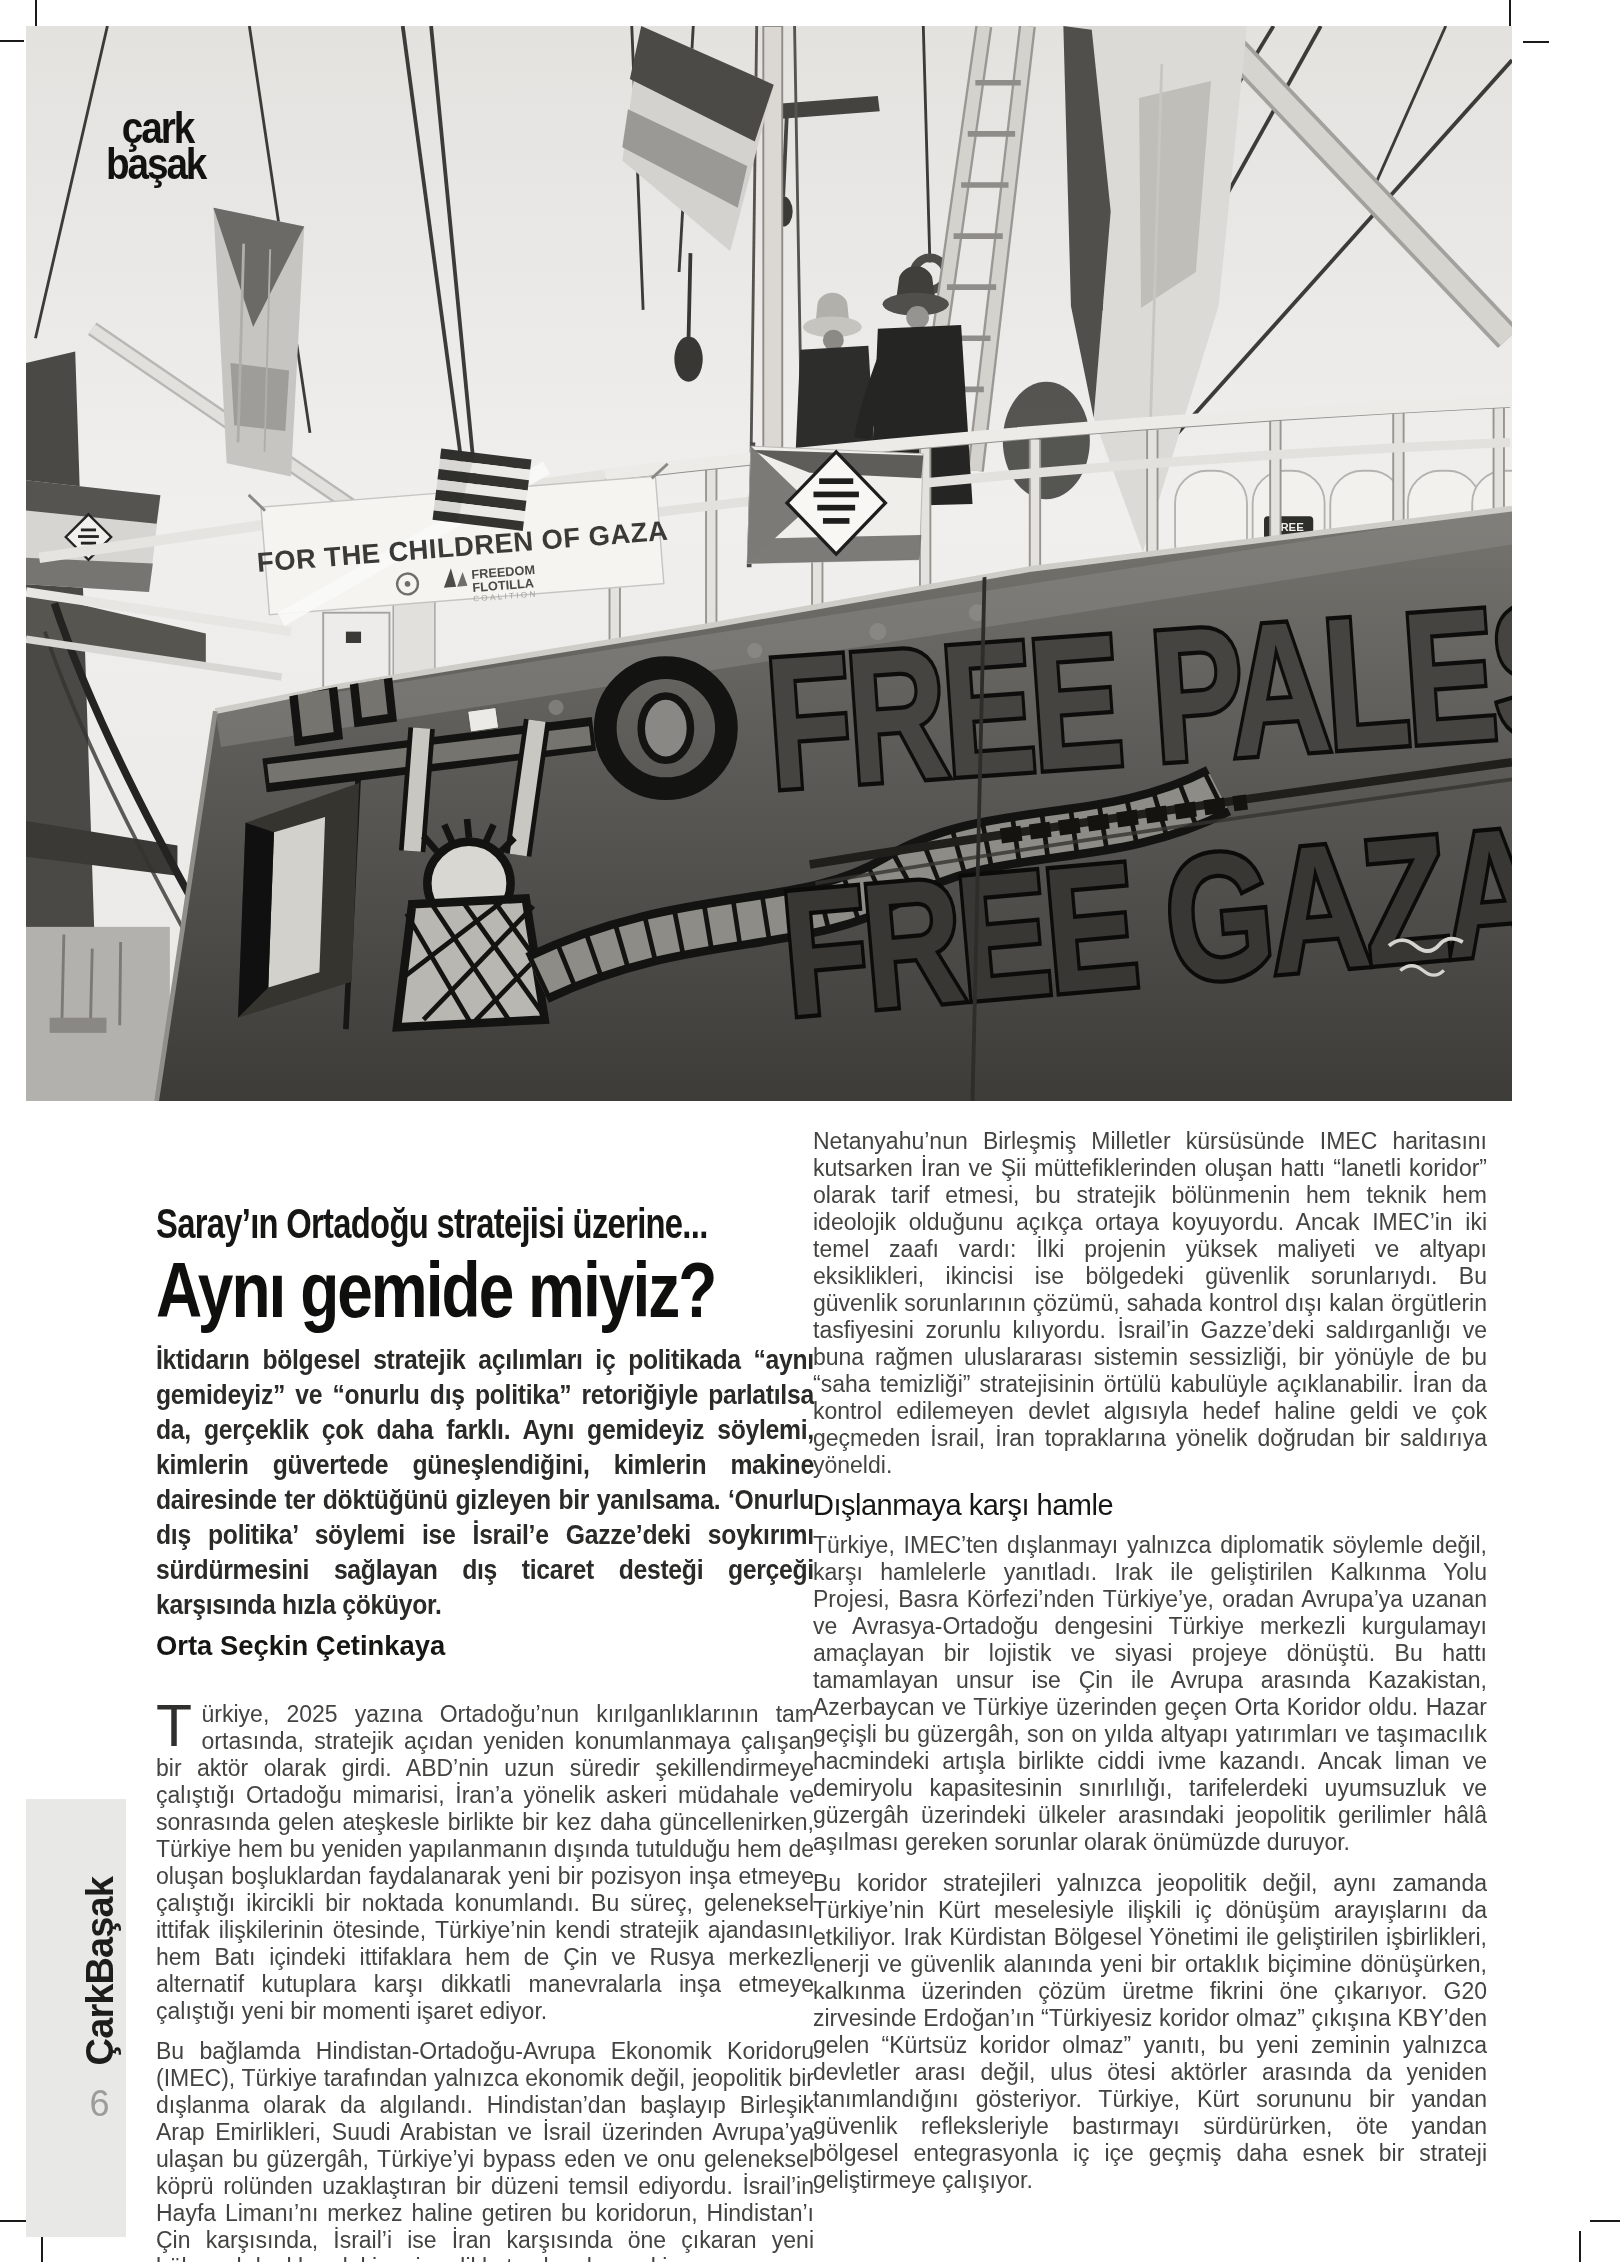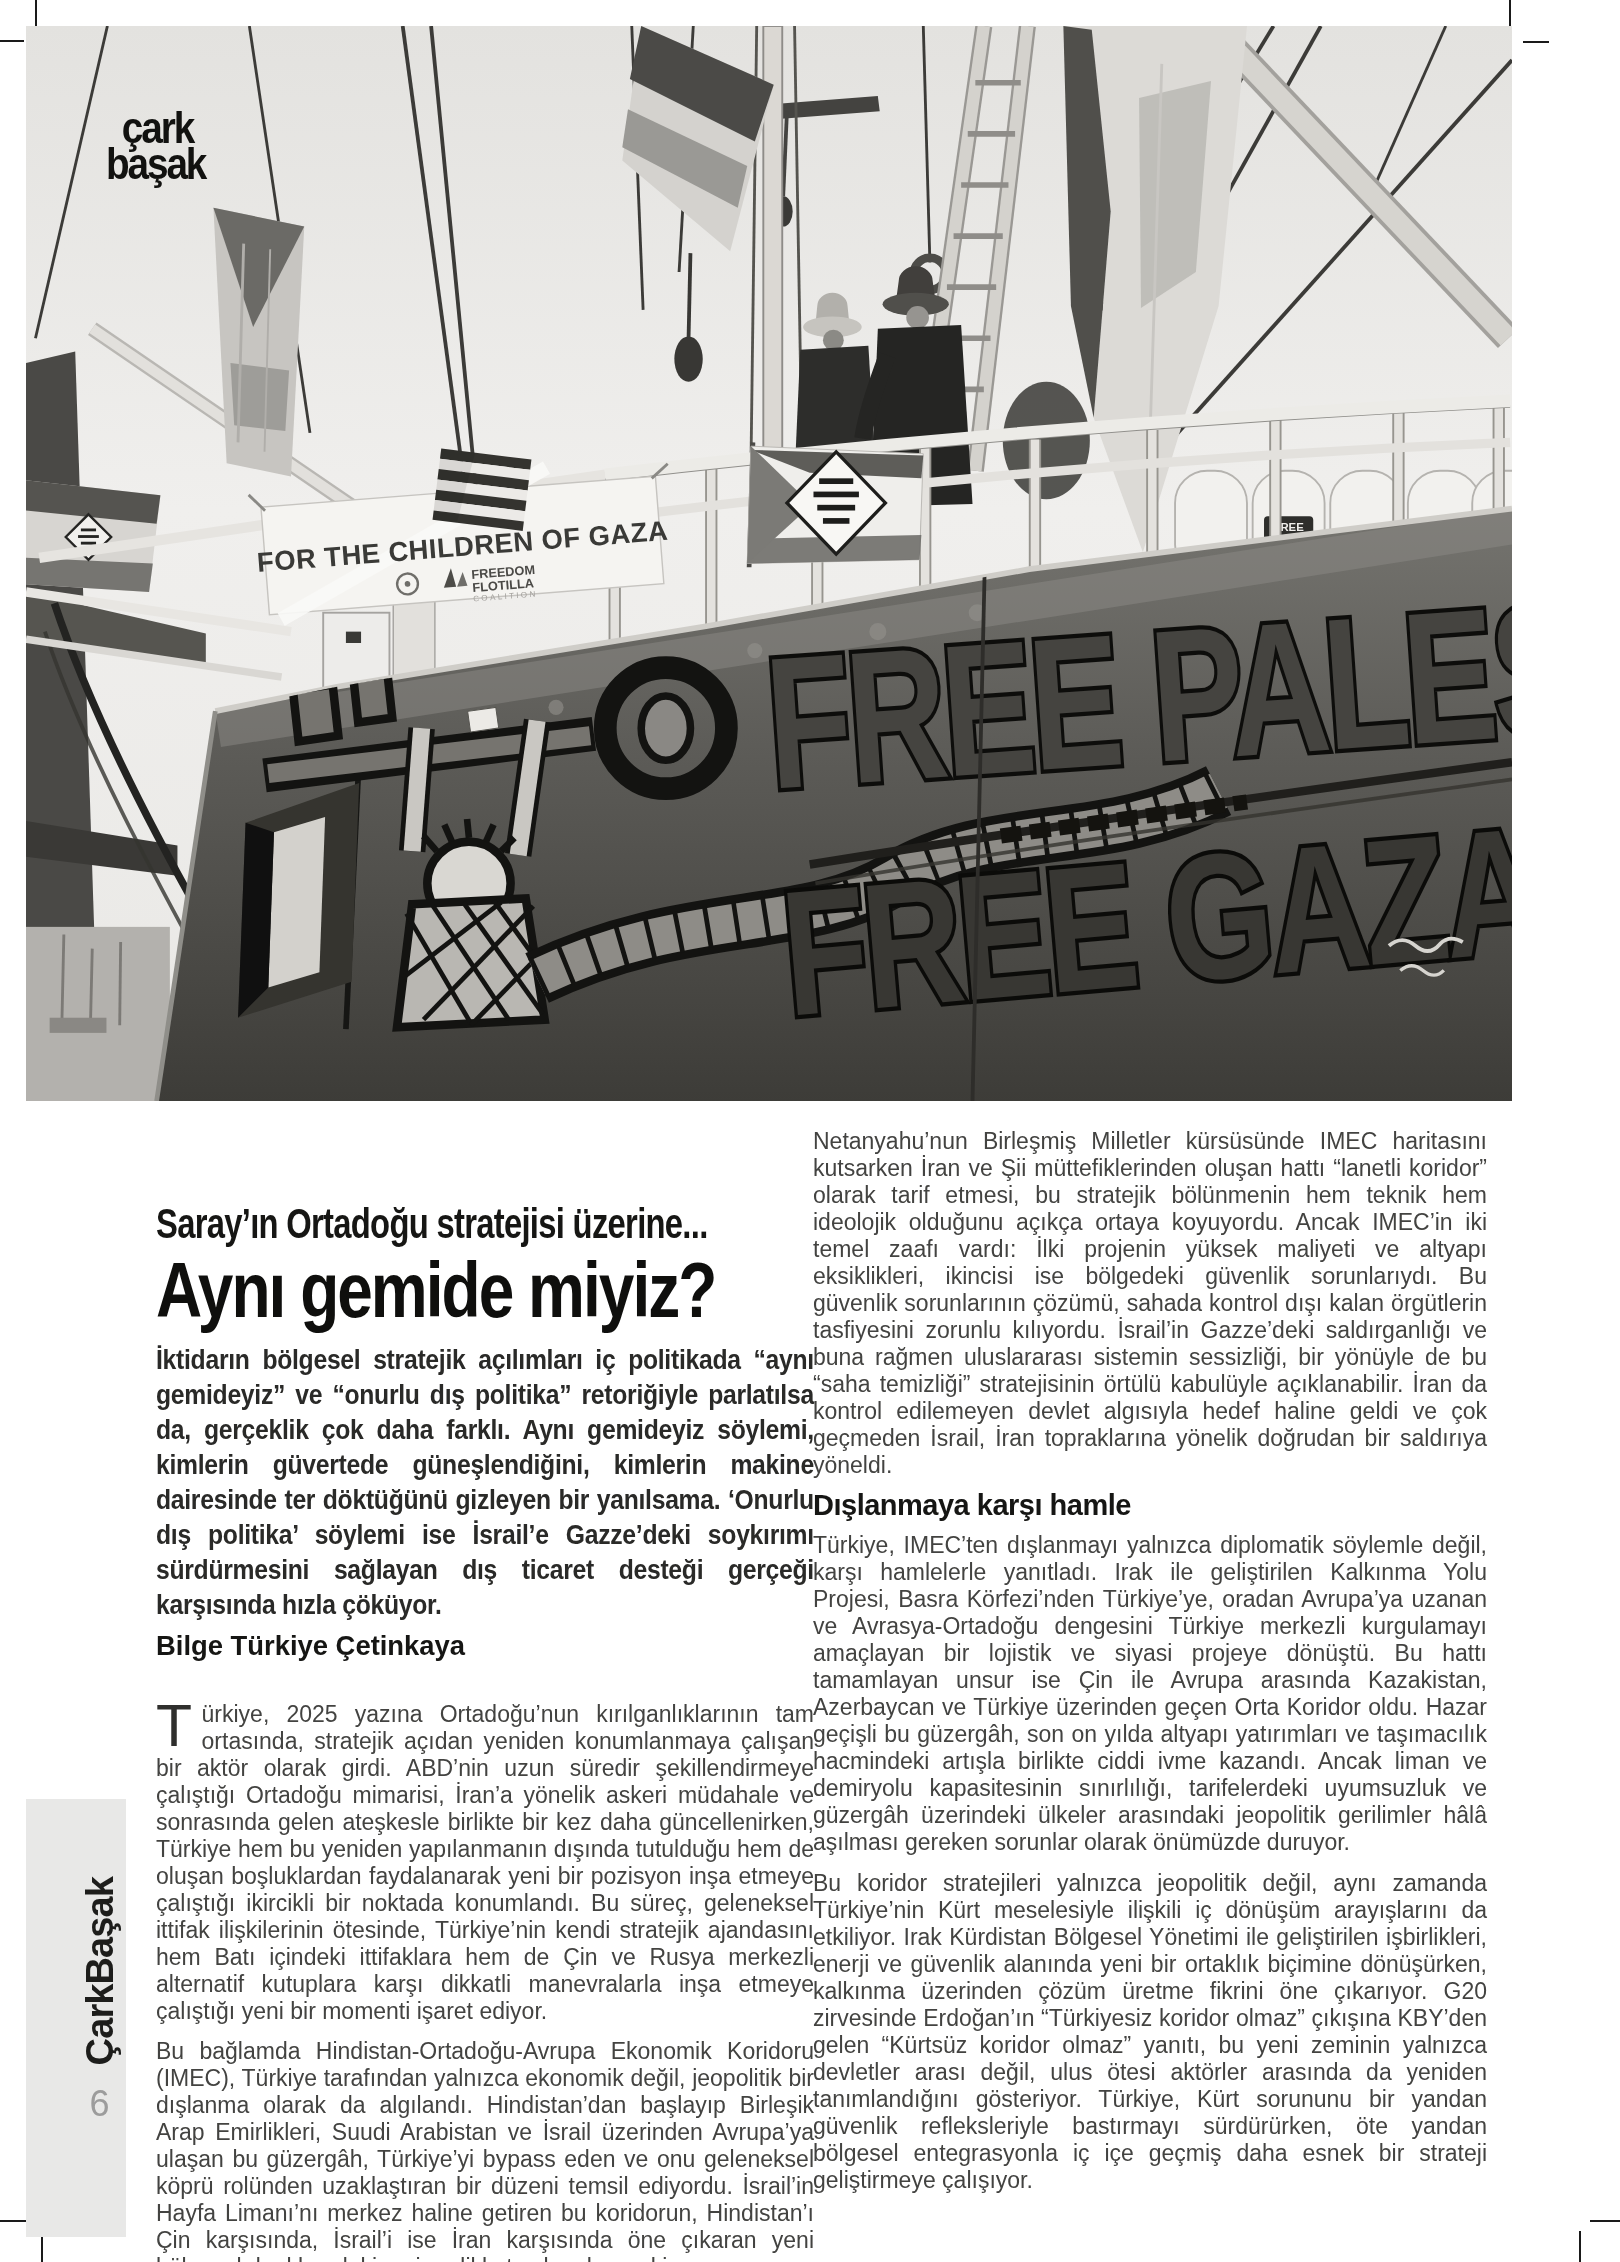--- a/index.html
+++ b/index.html
@@ -31,21 +31,21 @@
   .headline{
     font-size:78px;line-height:1.04;font-weight:800;color:#0f0f0d;letter-spacing:-2.4px;
     transform:scaleX(.82);transform-origin:left;white-space:nowrap;margin-bottom:11.4px;text-align:left;
   }
   .lead{
     width:719px;transform:scaleX(.915);transform-origin:left top;
     font-size:27px;line-height:35px;font-weight:700;color:#2a2a28;
     letter-spacing:-0.3px;text-align:justify;margin-bottom:9.5px;
   }
   .author{font-size:27.4px;font-weight:800;color:#161614;margin:0 0 42px 0;text-align:left;}
-  .subhead{font-size:29px;font-weight:700;color:#161614;letter-spacing:-0.5px;margin:7.6px 0 13.2px 0;text-align:left;}
+  .subhead{font-size:29px;font-weight:400;color:#161614;letter-spacing:-0.5px;margin:7.6px 0 13.2px 0;text-align:left;}
   .dropcap{
     float:left;font-size:59px;line-height:47px;padding:1.9px 9.5px 0 0;color:#2f2f2d;font-weight:400;
   }
   
   .sidebar{position:absolute;left:25.6px;top:1799px;width:100px;height:438px;background:#e8e8e7;}
   .edge-label{
     position:absolute;right:3.8px;top:78px;
     writing-mode:vertical-rl;transform:rotate(180deg);
     font-size:38px;font-weight:800;color:#1d1d1b;letter-spacing:-0.9px;white-space:nowrap;
   }
@@ -369,21 +369,21 @@
 
 <div class="logo">
   <div class="l1">çark</div>
   <div class="l2">başak</div>
 </div>
 
 <div class="col col-left">
   <div class="kicker">Saray’ın Ortadoğu stratejisi üzerine...</div>
   <div class="headline">Aynı gemide miyiz?</div>
   <div class="lead">İktidarın bölgesel stratejik açılımları iç politikada “aynı gemideyiz” ve “onurlu dış politika” retoriğiyle parlatılsa da, gerçeklik çok daha farklı. Aynı gemideyiz söylemi, kimlerin güvertede güneşlendiğini, kimlerin makine dairesinde ter döktüğünü gizleyen bir yanılsama. ‘Onurlu dış politika’ söylemi ise İsrail’e Gazze’deki soykırımı sürdürmesini sağlayan dış ticaret desteği gerçeği karşısında hızla çöküyor.</div>
-  <div class="author">Bilge Türkiye Çetinkaya</div>
+  <div class="author">Orta Seçkin Çetinkaya</div>
   <p><span class="dropcap">T</span><span>ürkiye, 2025 yazına Ortadoğu’nun kırılganlıklarının tam ortasında, stratejik açıdan yeniden konumlanmaya çalışan bir aktör olarak girdi. ABD’nin uzun süredir şekillendirmeye çalıştığı Ortadoğu mimarisi, İran’a yönelik askeri müdahale ve sonrasında gelen ateşkesle birlikte bir kez daha güncellenirken, Türkiye hem bu yeniden yapılanmanın dışında tutulduğu hem de oluşan boşluklardan faydalanarak yeni bir pozisyon inşa etmeye çalıştığı ikircikli bir noktada konumlandı. Bu süreç, geleneksel ittifak ilişkilerinin ötesinde, Türkiye’nin kendi stratejik ajandasını hem Batı içindeki ittifaklara hem de Çin ve Rusya merkezli alternatif kutuplara karşı dikkatli manevralarla inşa etmeye çalıştığı yeni bir momenti işaret ediyor.</span></p>
   <p>Bu bağlamda Hindistan-Ortadoğu-Avrupa Ekonomik Koridoru (IMEC), Türkiye tarafından yalnızca ekonomik değil, jeopolitik bir dışlanma olarak da algılandı. Hindistan’dan başlayıp Birleşik Arap Emirlikleri, Suudi Arabistan ve İsrail üzerinden Avrupa’ya ulaşan bu güzergâh, Türkiye’yi bypass eden ve onu geleneksel köprü rolünden uzaklaştıran bir düzeni temsil ediyordu. İsrail’in Hayfa Limanı’nı merkez haline getiren bu koridorun, Hindistan’ı Çin karşısında, İsrail’i ise İran karşısında öne çıkaran yeni bölgesel denklemdeki yerine dikkat çekmek gerekir.</p>
 </div>
 
 <div class="col col-right">
   <p>Netanyahu’nun Birleşmiş Milletler kürsüsünde IMEC haritasını kutsarken İran ve Şii müttefiklerinden oluşan hattı “lanetli koridor” olarak tarif etmesi, bu stratejik bölünmenin hem teknik hem ideolojik olduğunu açıkça ortaya koyuyordu. Ancak IMEC’in iki temel zaafı vardı: İlki projenin yüksek maliyeti ve altyapı eksiklikleri, ikincisi ise bölgedeki güvenlik sorunlarıydı. Bu güvenlik sorunlarının çözümü, sahada kontrol dışı kalan örgütlerin tasfiyesini zorunlu kılıyordu. İsrail’in Gazze’deki saldırganlığı ve buna rağmen uluslararası sistemin sessizliği, bir yönüyle de bu “saha temizliği” stratejisinin örtülü kabulüyle açıklanabilir. İran da kontrol edilemeyen devlet algısıyla hedef haline geldi ve çok geçmeden İsrail, İran topraklarına yönelik doğrudan bir saldırıya yöneldi.</p>
   <div class="subhead">Dışlanmaya karşı hamle</div>
   <p>Türkiye, IMEC’ten dışlanmayı yalnızca diplomatik söylemle değil, karşı hamlelerle yanıtladı. Irak ile geliştirilen Kalkınma Yolu Projesi, Basra Körfezi’nden Türkiye’ye, oradan Avrupa’ya uzanan ve Avrasya-Ortadoğu dengesini Türkiye merkezli kurgulamayı amaçlayan bir lojistik ve siyasi projeye dönüştü. Bu hattı tamamlayan unsur ise Çin ile Avrupa arasında Kazakistan, Azerbaycan ve Türkiye üzerinden geçen Orta Koridor oldu. Hazar geçişli bu güzergâh, son on yılda altyapı yatırımları ve taşımacılık hacmindeki artışla birlikte ciddi ivme kazandı. Ancak liman ve demiryolu kapasitesinin sınırlılığı, tarifelerdeki uyumsuzluk ve güzergâh üzerindeki ülkeler arasındaki jeopolitik gerilimler hâlâ aşılması gereken sorunlar olarak önümüzde duruyor.</p>
   <p>Bu koridor stratejileri yalnızca jeopolitik değil, aynı zamanda Türkiye’nin Kürt meselesiyle ilişkili iç dönüşüm arayışlarını da etkiliyor. Irak Kürdistan Bölgesel Yönetimi ile geliştirilen işbirlikleri, enerji ve güvenlik alanında yeni bir ortaklık biçimine dönüşürken, kalkınma üzerinden çözüm üretme fikrini öne çıkarıyor. G20 zirvesinde Erdoğan’ın “Türkiyesiz koridor olmaz” çıkışına KBY’den gelen “Kürtsüz koridor olmaz” yanıtı, bu yeni zeminin yalnızca devletler arası değil, ulus ötesi aktörler arasında da yeniden tanımlandığını gösteriyor. Türkiye, Kürt sorununu bir yandan güvenlik refleksleriyle bastırmayı sürdürürken, öte yandan bölgesel entegrasyonla iç içe geçmiş daha esnek bir strateji geliştirmeye çalışıyor.</p>
 </div>

